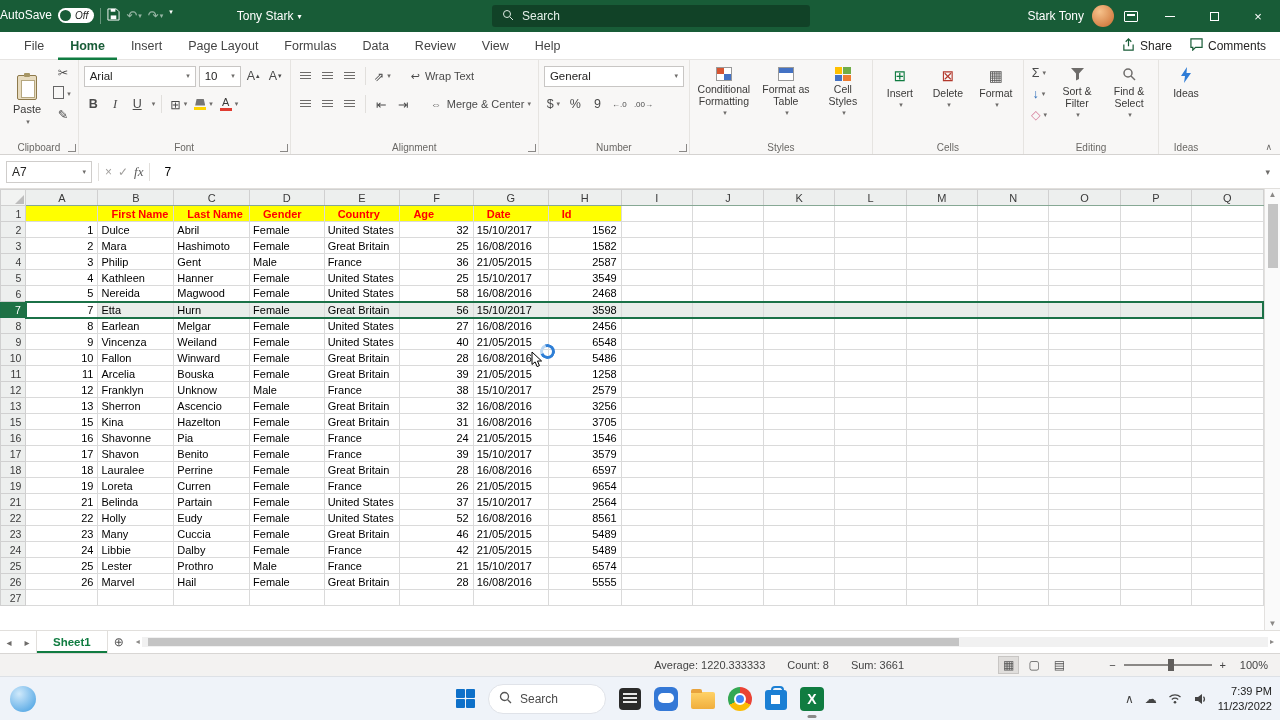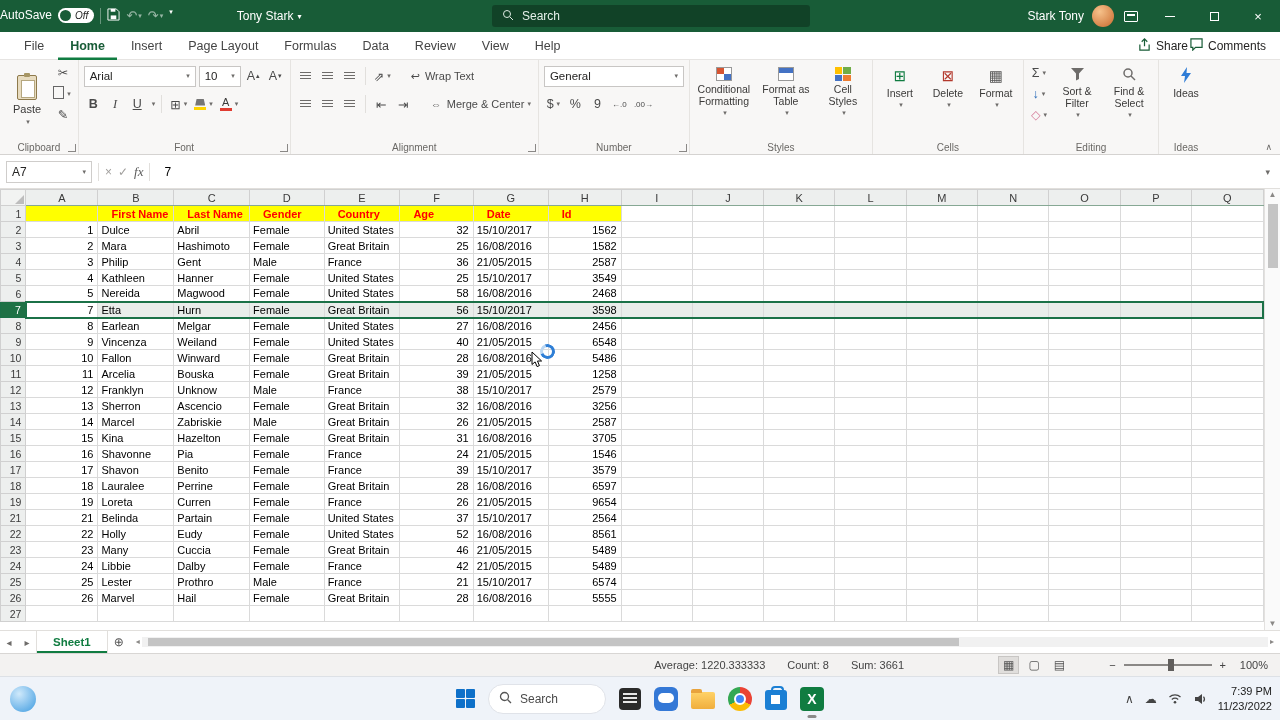--- a/index.html
+++ b/index.html
@@ -24,21 +24,21 @@
   .minbar{width:10px;height:1px;background:#fff;display:inline-block}
   .maxbox{width:9px;height:9px;border:1px solid #fff;display:inline-block}
   .rdo-ic{width:14px;height:11px;border:1px solid #fff;border-radius:1px;display:inline-block;position:relative;margin-right:10px}
   .rdo-ic::after{content:'';position:absolute;left:2px;top:2px;width:8px;height:2px;background:#fff}
 
   
   .tabsrow{height:28px;background:#fff;display:flex;align-items:center;border-bottom:1px solid #E6E4E2;position:relative}
   .tabs{display:flex;align-items:flex-end;padding-left:12px;gap:2px}
   .tab{padding:5px 12px;font-size:12.5px;color:#444;height:28px;display:flex;align-items:center}
   .tab.active{color:#185C37;font-weight:bold;box-shadow:inset 0 -2.5px 0 #107C41}
-  .tr-right{position:absolute;right:14px;display:flex;align-items:center;gap:2px}
+  .tr-right{position:absolute;right:14px;display:flex;align-items:center;gap:18px}
   .trbtn{display:flex;align-items:center;gap:5px;color:#252423;font-size:12px}
 
   
   .ribbon{display:flex;background:#F8F7F6;border-bottom:1px solid #D5D3D1;height:95px;position:relative;font-size:11px;color:#3B3A39}
   .rg{position:relative;display:flex;padding:3px 5px 14px;border-right:1px solid #E6E4E1;align-items:flex-start}
   .rgc{display:flex;gap:4px;height:76px}
   .rgc.col{flex-direction:column;justify-content:flex-start;gap:6px;padding-top:2px}
   .rgl{position:absolute;bottom:1px;left:0;right:0;text-align:center;font-size:10px;color:#6A6865}
   .dlg{position:absolute;right:2px;bottom:2px;width:8px;height:8px;border-right:1px solid #8A8886;border-bottom:1px solid #8A8886}
   .rrow{display:flex;align-items:center;gap:3px;height:22px}
@@ -797,40 +797,20 @@
             <td class="cell"></td>
             <td class="cell"></td>
             <td class="cell"></td>
             <td class="cell"></td>
             <td class="cell"></td>
             <td class="cell"></td>
             <td class="cell"></td>
             <td class="cell"></td>
           </tr>
           <tr>
-            <td class="rh">14</td>
-            <td class="cell num">14</td>
-            <td class="cell">Marcel</td>
-            <td class="cell">Zabriskie</td>
-            <td class="cell">Male</td>
-            <td class="cell">Great Britain</td>
-            <td class="cell num">26</td>
-            <td class="cell">21/05/2015</td>
-            <td class="cell num">2587</td>
-            <td class="cell"></td>
-            <td class="cell"></td>
-            <td class="cell"></td>
-            <td class="cell"></td>
-            <td class="cell"></td>
-            <td class="cell"></td>
-            <td class="cell"></td>
-            <td class="cell"></td>
-            <td class="cell"></td>
-          </tr>
-          <tr>
             <td class="rh">15</td>
             <td class="cell num">15</td>
             <td class="cell">Kina</td>
             <td class="cell">Hazelton</td>
             <td class="cell">Female</td>
             <td class="cell">Great Britain</td>
             <td class="cell num">31</td>
             <td class="cell">16/08/2016</td>
             <td class="cell num">3705</td>
             <td class="cell"></td>

